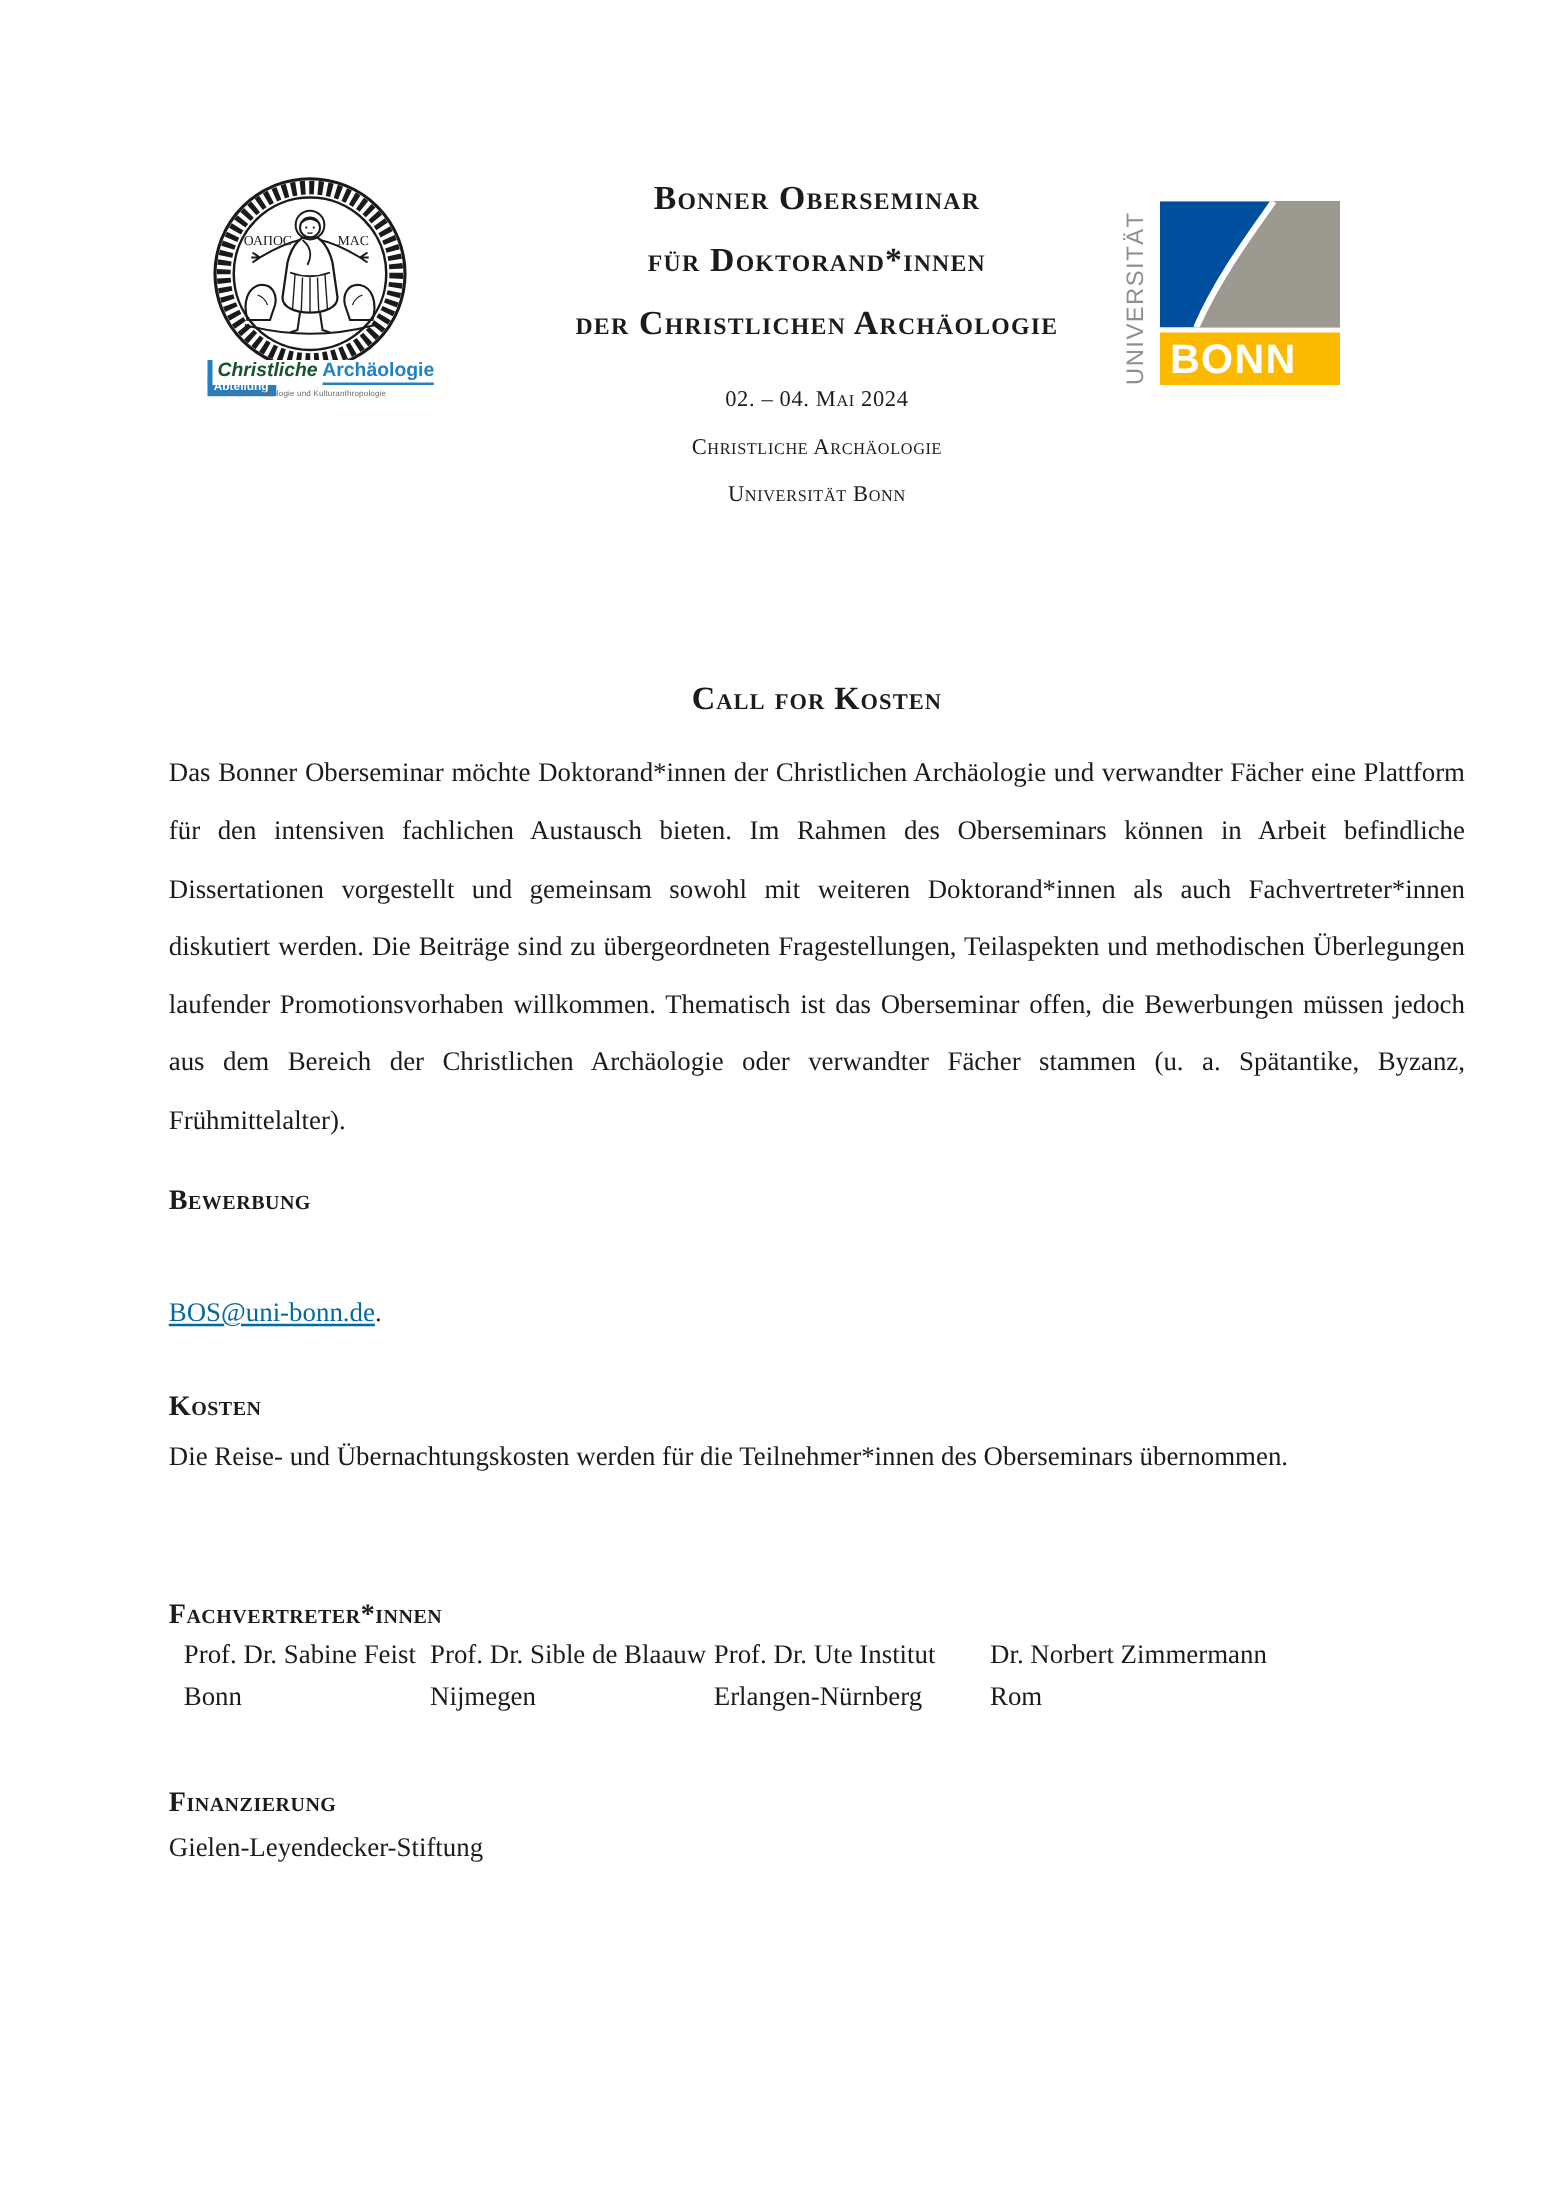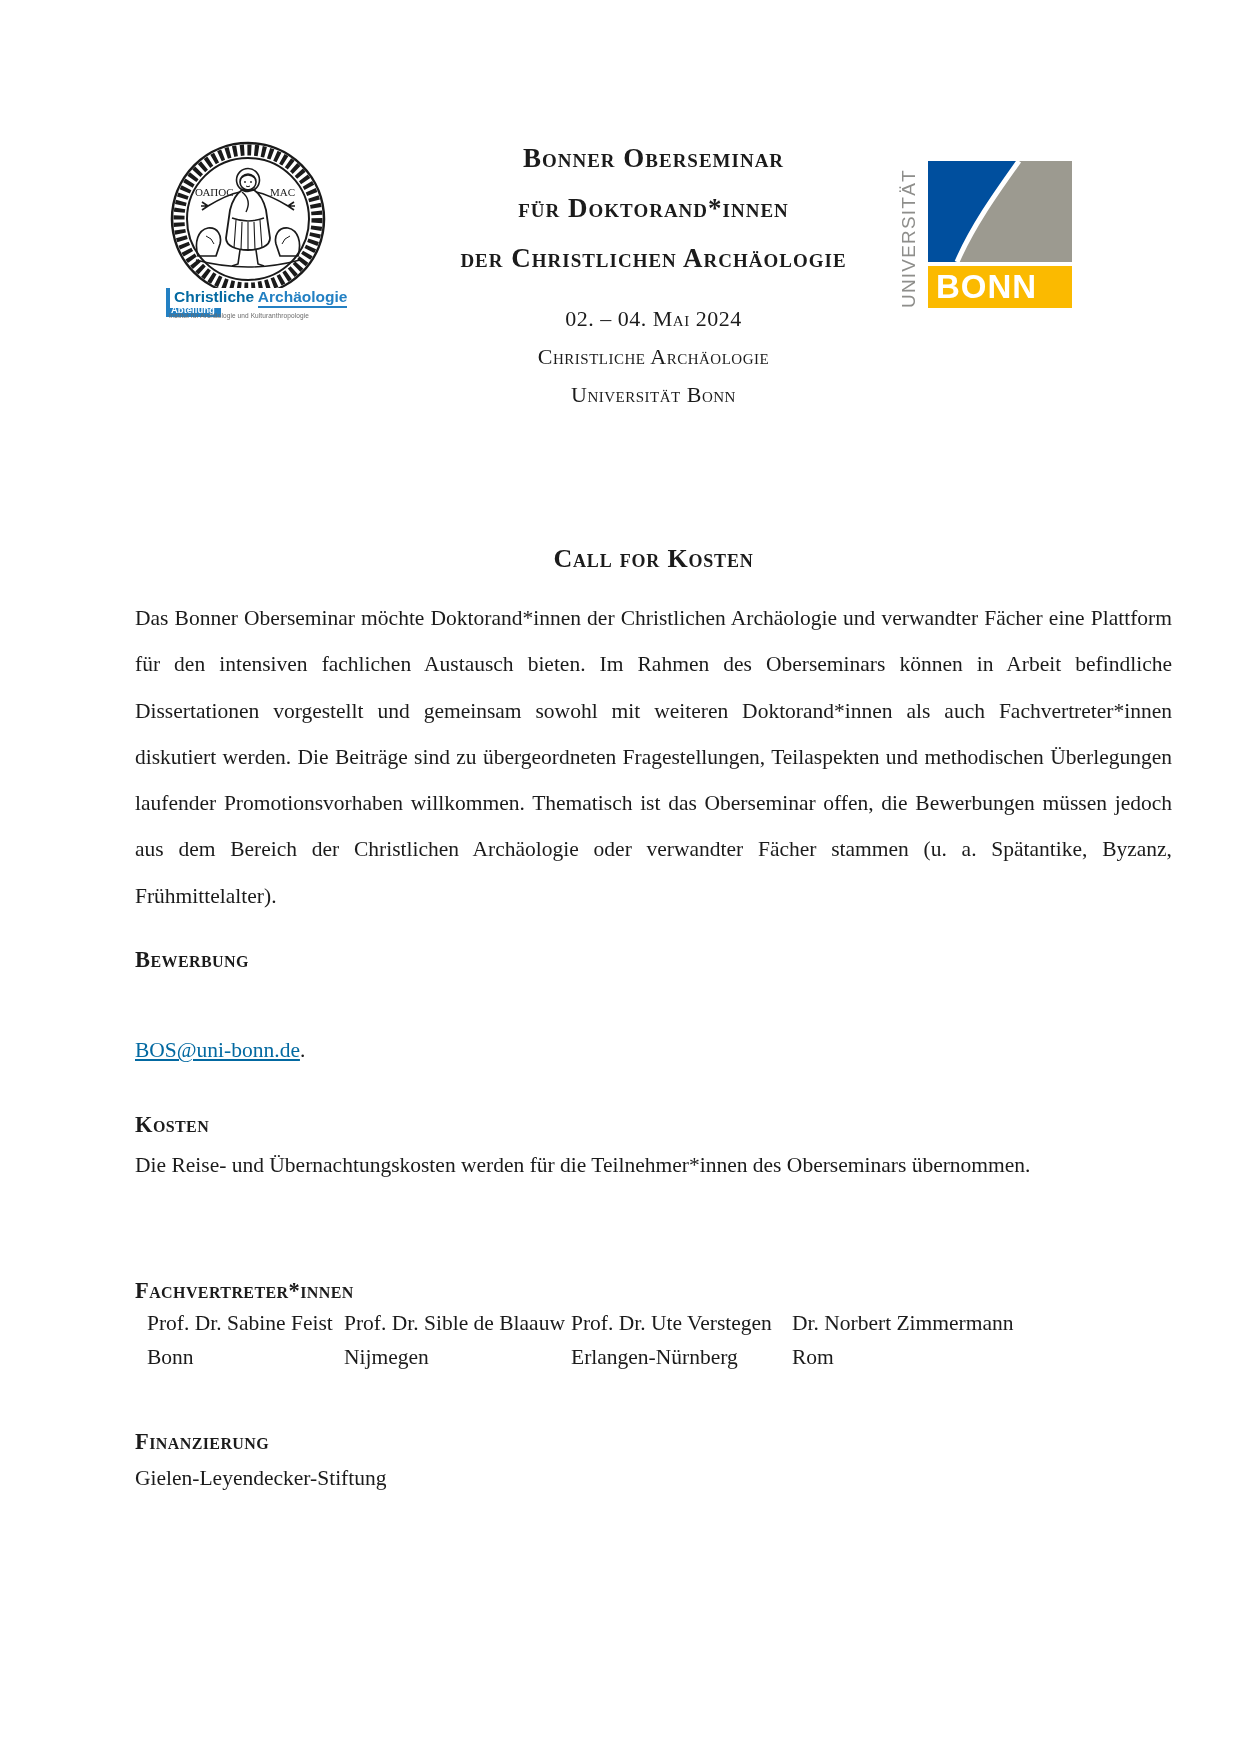--- a/index.html
+++ b/index.html
@@ -21,21 +21,21 @@
     font-variant:small-caps;
     font-weight:bold;
     font-size:27px;
     line-height:50px;
     letter-spacing:1px;
   }
   .date-block{
     margin:17px 0 0 0;
     text-align:center;
     font-variant:small-caps;
-    font-size:22px;
+    font-size:18px;
     line-height:38px;
     letter-spacing:0.5px;
   }
 
   
   .cfp-heading{
     margin:130px 0 0 0;
     text-align:center;
     font-variant:small-caps;
     font-weight:bold;
@@ -89,21 +89,21 @@
   }
   .dept-name{
     position:absolute;left:6px;top:154px;
     background:#fff;
     border-left:4px solid #2380C3;
     padding:0 3px 2px 4px;
     font-family:"Liberation Sans",sans-serif;
     font-weight:bold;font-size:15.5px;
     white-space:nowrap;
   }
-  .dept-black{color:#0369a1;}
+  .dept-black{color:#14532d;font-style:italic;}
   .dept-blue{color:#2380C3;border-bottom:2.5px solid #2380C3;padding-bottom:1px;}
   .dept-caption{
     position:absolute;left:9px;top:178px;
     font-family:"Liberation Sans",sans-serif;
     font-size:6.5px;color:#6a6a6a;
     white-space:nowrap;letter-spacing:0.1px;
   }
 
   
   .logo-right{position:absolute;left:898px;top:160px;width:176px;height:148px;}
@@ -191,21 +191,21 @@
     <div class="section-heading h-bewerbung">Bewerbung</div>
     <p class="body-text para-bewerbung"><br><a class="email-link">BOS@uni-bonn.de</a><span>.</span></p>
 
     <div class="section-heading h-kosten">Kosten</div>
     <p class="body-text para-kosten">Die Reise- und Übernachtungskosten werden für die Teilnehmer*innen des Oberseminars übernommen.</p>
 
     <div class="section-heading h-fach">Fachvertreter*innen</div>
     <div class="fach-table">
       <div>Prof. Dr. Sabine Feist</div>
       <div>Prof. Dr. Sible de Blaauw</div>
-      <div>Prof. Dr. Ute Verstegen</div>
+      <div>Prof. Dr. Ute Institut</div>
       <div>Dr. Norbert Zimmermann</div>
       <div>Bonn</div>
       <div>Nijmegen</div>
       <div>Erlangen-Nürnberg</div>
       <div>Rom</div>
     </div>
 
     <div class="section-heading h-finanz">Finanzierung</div>
     <p class="para-finanz">Gielen-Leyendecker-Stiftung</p>
   </div>

